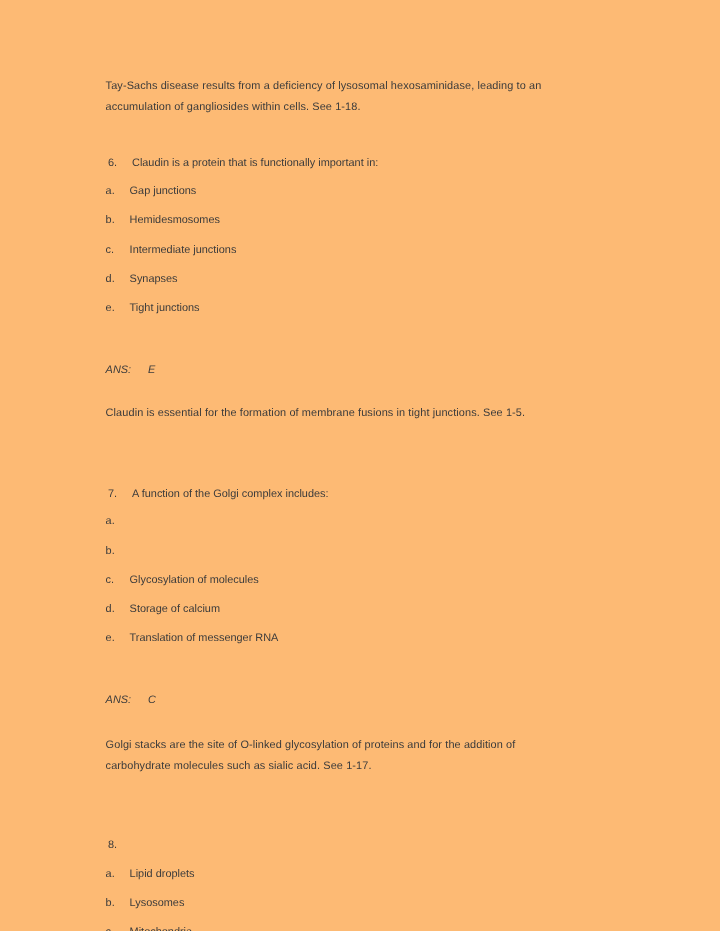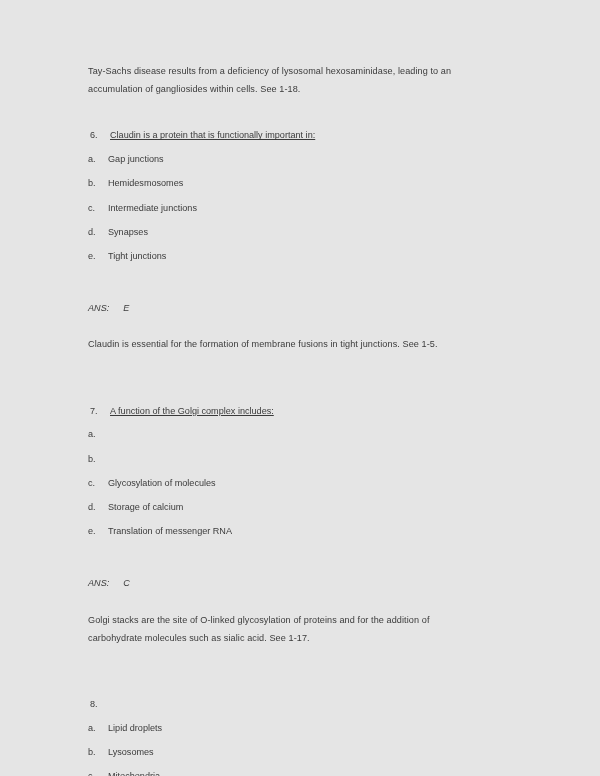--- a/index.html
+++ b/index.html
@@ -11,21 +11,21 @@
     width: 600px;
     height: 776px;
     font-family: "Liberation Sans", sans-serif;
     color: #3b3b3b;
     -webkit-font-smoothing: antialiased;
   }
   .page {
     position: relative;
     width: 600px;
     height: 776px;
-    background: #e5e5e5;
+    background: #fdba74;
     box-sizing: border-box;
     padding: 62px 128px 0 88px;
   }
   .para {
     font-size: 9.1px;
     line-height: 18.2px;
     letter-spacing: 0.01em;
     margin: 0;
     text-align: left;
   }
@@ -40,21 +40,21 @@
     margin: 0;
     padding-bottom: 5.6px;
   }
   .qitem .marker {
     flex: 0 0 auto;
     width: 22px;
     text-align: left;
   }
   .qitem.numbered { padding-left: 2px; }
   .qitem.numbered .marker { width: 20px; }
-  .qitem .txt { flex: 1 1 auto; text-decoration: underline; }
+  .qitem .txt { flex: 1 1 auto; }
 
   .optlist { margin: 0; padding: 0; }
   .opt-row {
     display: flex;
     font-size: 9.1px;
     line-height: 18.2px;
     padding-bottom: 6px;
   }
   .opt-row .marker {
     flex: 0 0 20px;

